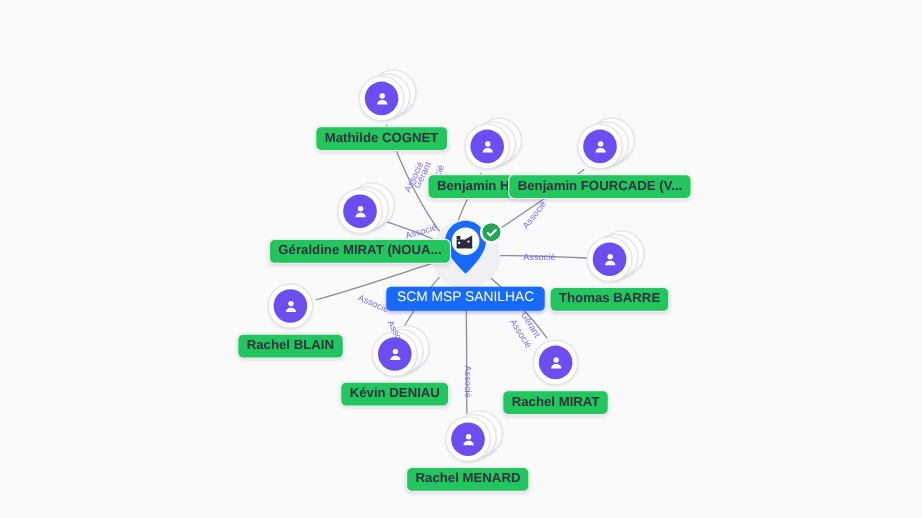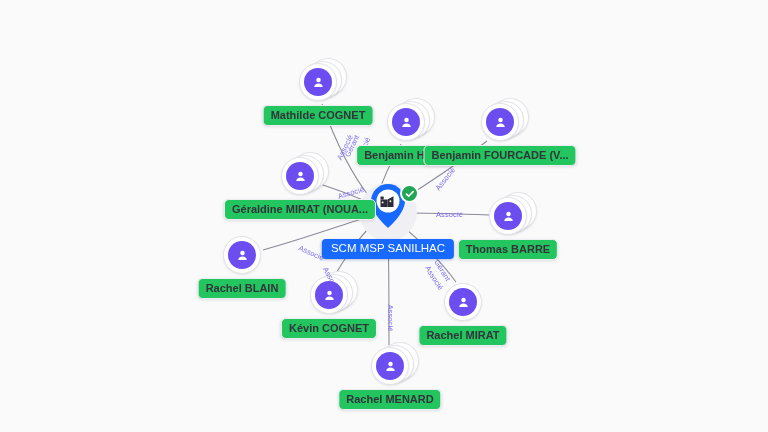--- a/index.html
+++ b/index.html
@@ -244,21 +244,21 @@
       <div class="ring r3"></div>
         <div class="ring r2"></div>
         <div class="ring r1"></div>
       <div class="avatar">
         <svg width="15" height="15" viewBox="0 0 24 24" fill="#ffffff">
             <circle cx="12" cy="8" r="3.6"></circle>
             <path d="M5.2 19.2c0-3.6 3.1-5.8 6.8-5.8s6.8 2.2 6.8 5.8z"></path>
           </svg>
       </div>
     </div>
-    <div class="plabel">Kévin COGNET</div>
+    <div class="plabel">Kévin DENIAU</div>
   </div>
 
   <div class="person" style="left:463px;top:302px;">
     <div class="stack">
       <div class="ring r1"></div>
       <div class="avatar">
         <svg width="15" height="15" viewBox="0 0 24 24" fill="#ffffff">
             <circle cx="12" cy="8" r="3.6"></circle>
             <path d="M5.2 19.2c0-3.6 3.1-5.8 6.8-5.8s6.8 2.2 6.8 5.8z"></path>
           </svg>

